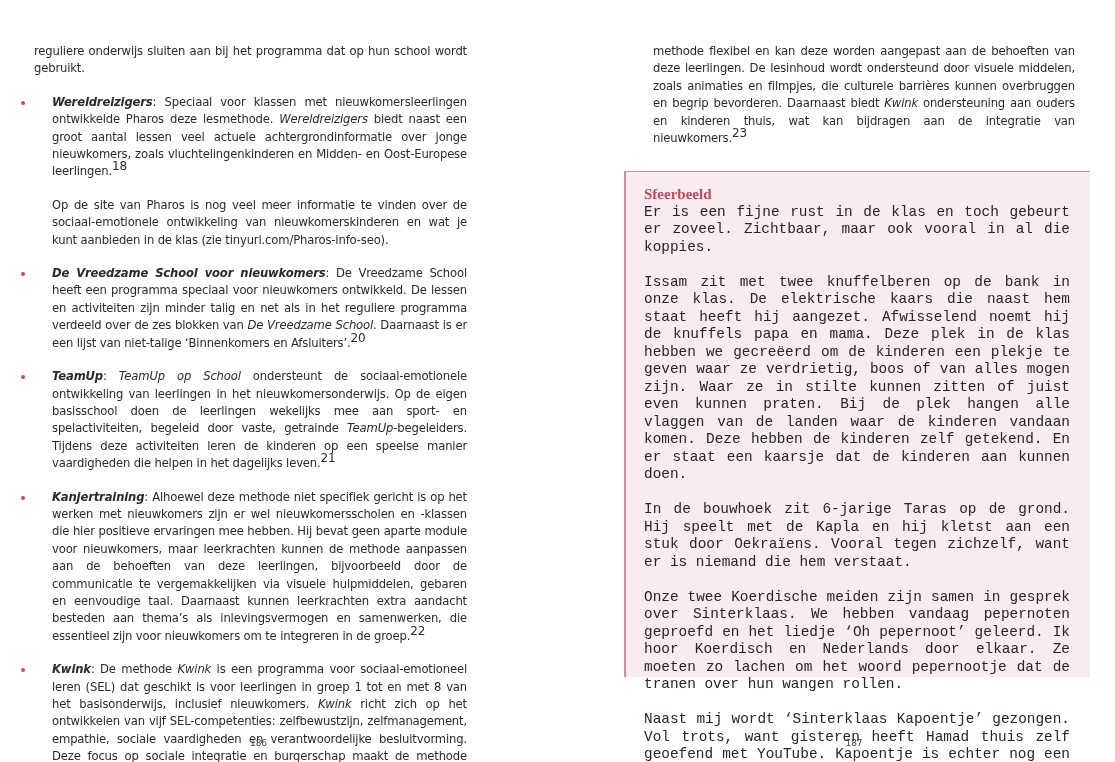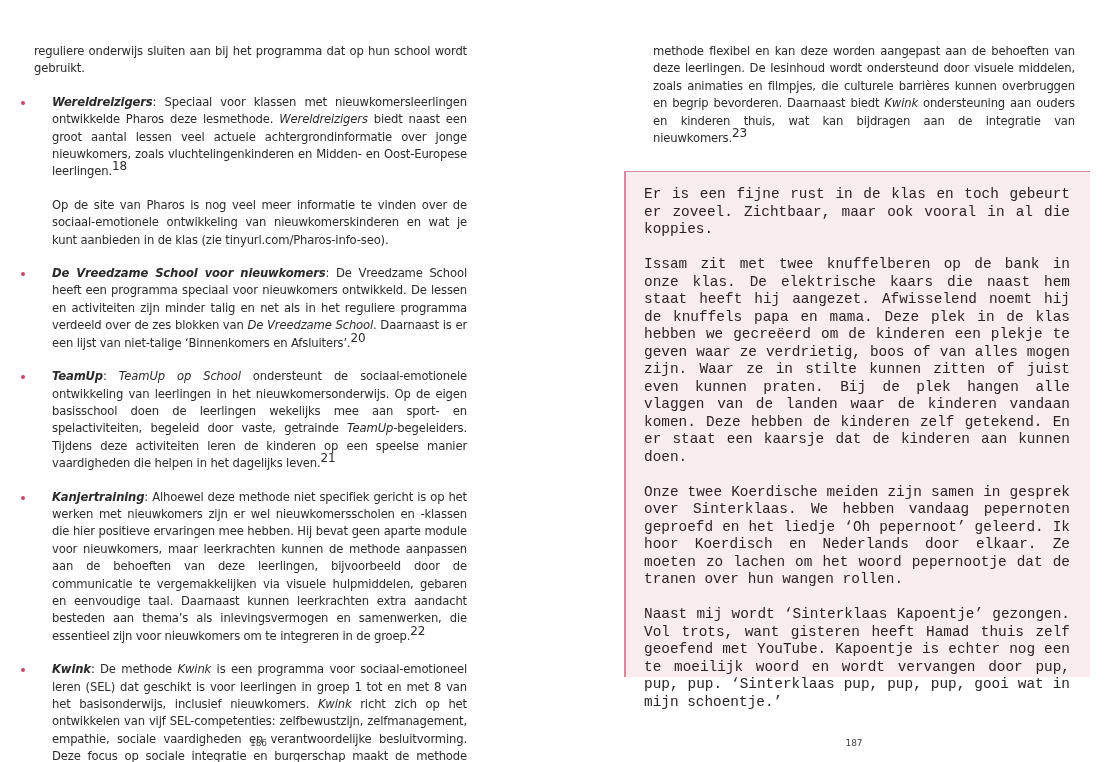--- a/index.html
+++ b/index.html
@@ -92,17 +92,19 @@
 </div>
 
 <div class="page page-right">
   <div class="right-col sans">
     <p><span>methode flexibel en kan deze worden aangepast aan de behoeften van deze leerlingen. De lesinhoud wordt ondersteund door visuele middelen, zoals animaties en filmpjes, die culturele barrières kunnen overbruggen en begrip bevorderen. Daarnaast biedt </span><em>Kwink</em><span> ondersteuning aan ouders en kinderen thuis, wat kan bijdragen aan de integratie van nieuwkomers.</span><sup>23</sup></p>
   </div>
   <div class="page-number" style="left:18px;">187</div>
 </div>
 
 <div class="sfeer-box">
+  <span class="sfeer-title">Sfeerbeeld</span>
   <p>Er is een fijne rust in de klas en toch gebeurt er zoveel. Zichtbaar, maar ook vooral in al die koppies.</p>
   <p>Issam zit met twee knuffelberen op de bank in onze klas. De elektrische kaars die naast hem staat heeft hij aangezet. Afwisselend noemt hij de knuffels papa en mama. Deze plek in de klas hebben we gecreëerd om de kinderen een plekje te geven waar ze verdrietig, boos of van alles mogen zijn. Waar ze in stilte kunnen zitten of juist even kunnen praten. Bij de plek hangen alle vlaggen van de landen waar de kinderen vandaan komen. Deze hebben de kinderen zelf getekend. En er staat een kaarsje dat de kinderen aan kunnen doen.</p>
+  <p>In de bouwhoek zit 6-jarige Taras op de grond. Hij speelt met de Kapla en hij kletst aan een stuk door Oekraïens. Vooral tegen zichzelf, want er is niemand die hem verstaat.</p>
   <p>Onze twee Koerdische meiden zijn samen in gesprek over Sinterklaas. We hebben vandaag pepernoten geproefd en het liedje ‘Oh pepernoot’ geleerd. Ik hoor Koerdisch en Nederlands door elkaar. Ze moeten zo lachen om het woord pepernootje dat de tranen over hun wangen rollen.</p>
   <p>Naast mij wordt ‘Sinterklaas Kapoentje’ gezongen. Vol trots, want gisteren heeft Hamad thuis zelf geoefend met YouTube. Kapoentje is echter nog een te moeilijk woord en wordt vervangen door pup, pup, pup. ‘Sinterklaas pup, pup, pup, gooi wat in mijn schoentje.’</p>
 </div>
 
 </body></html>

